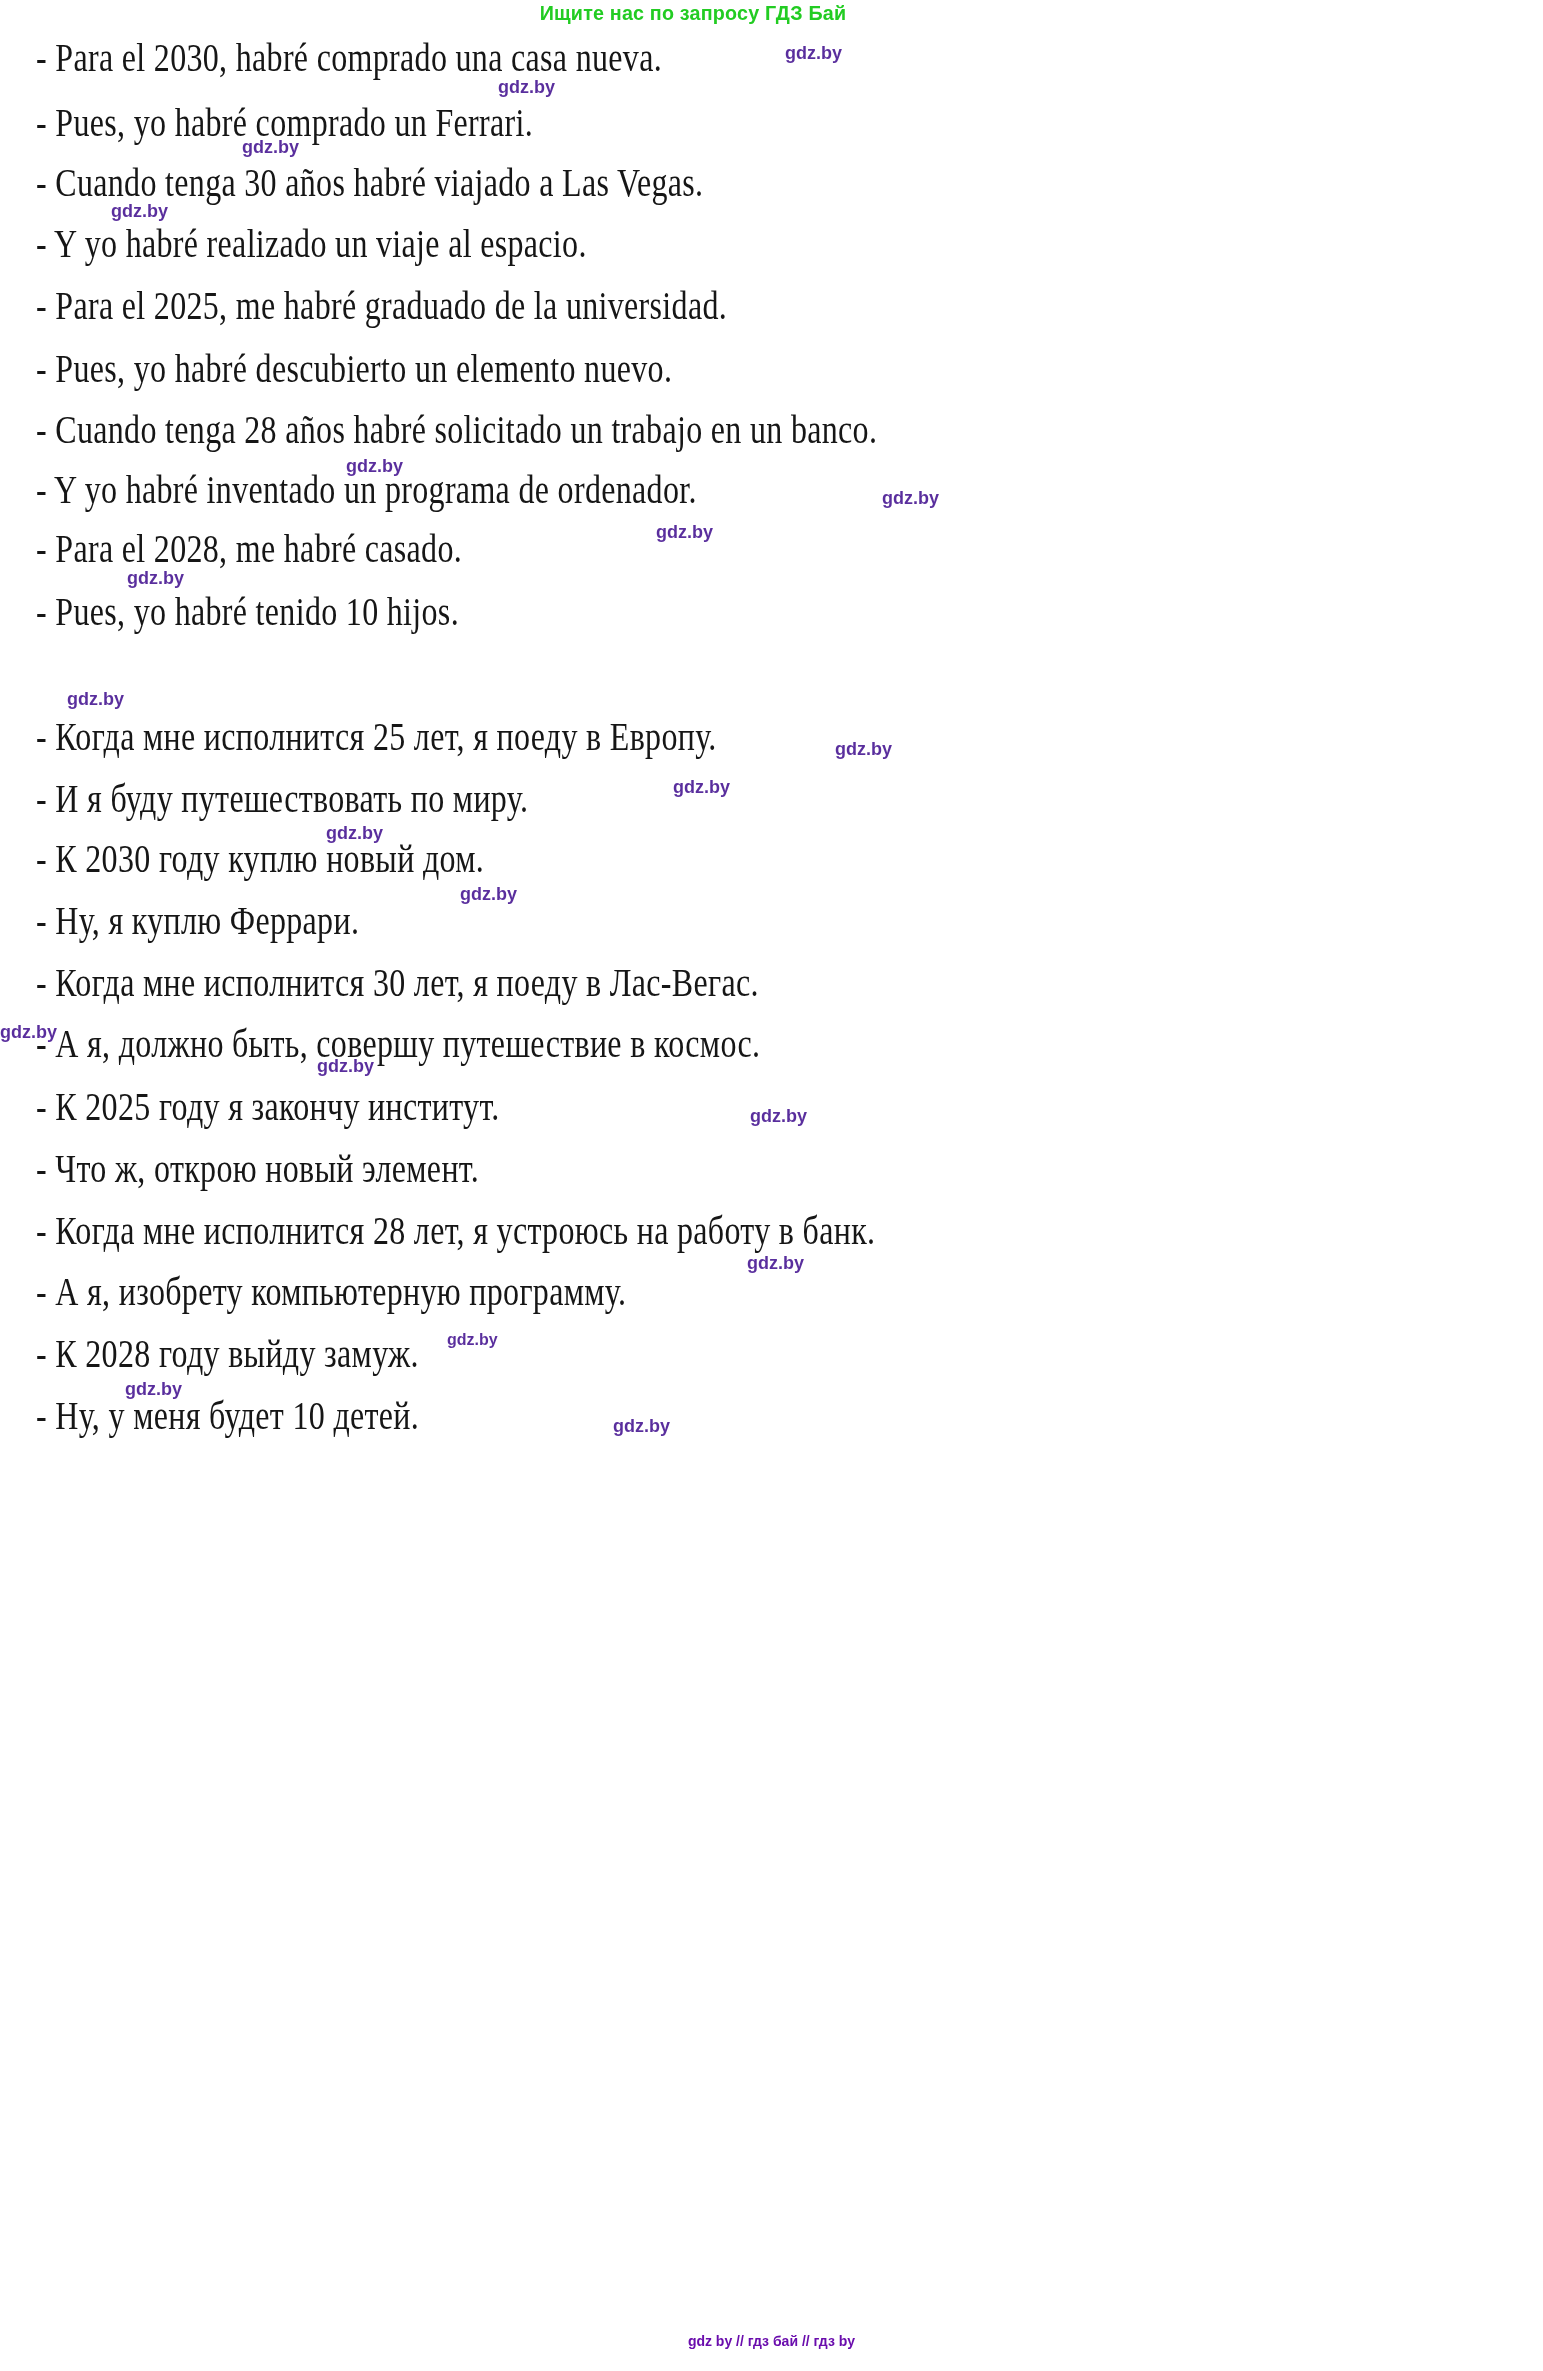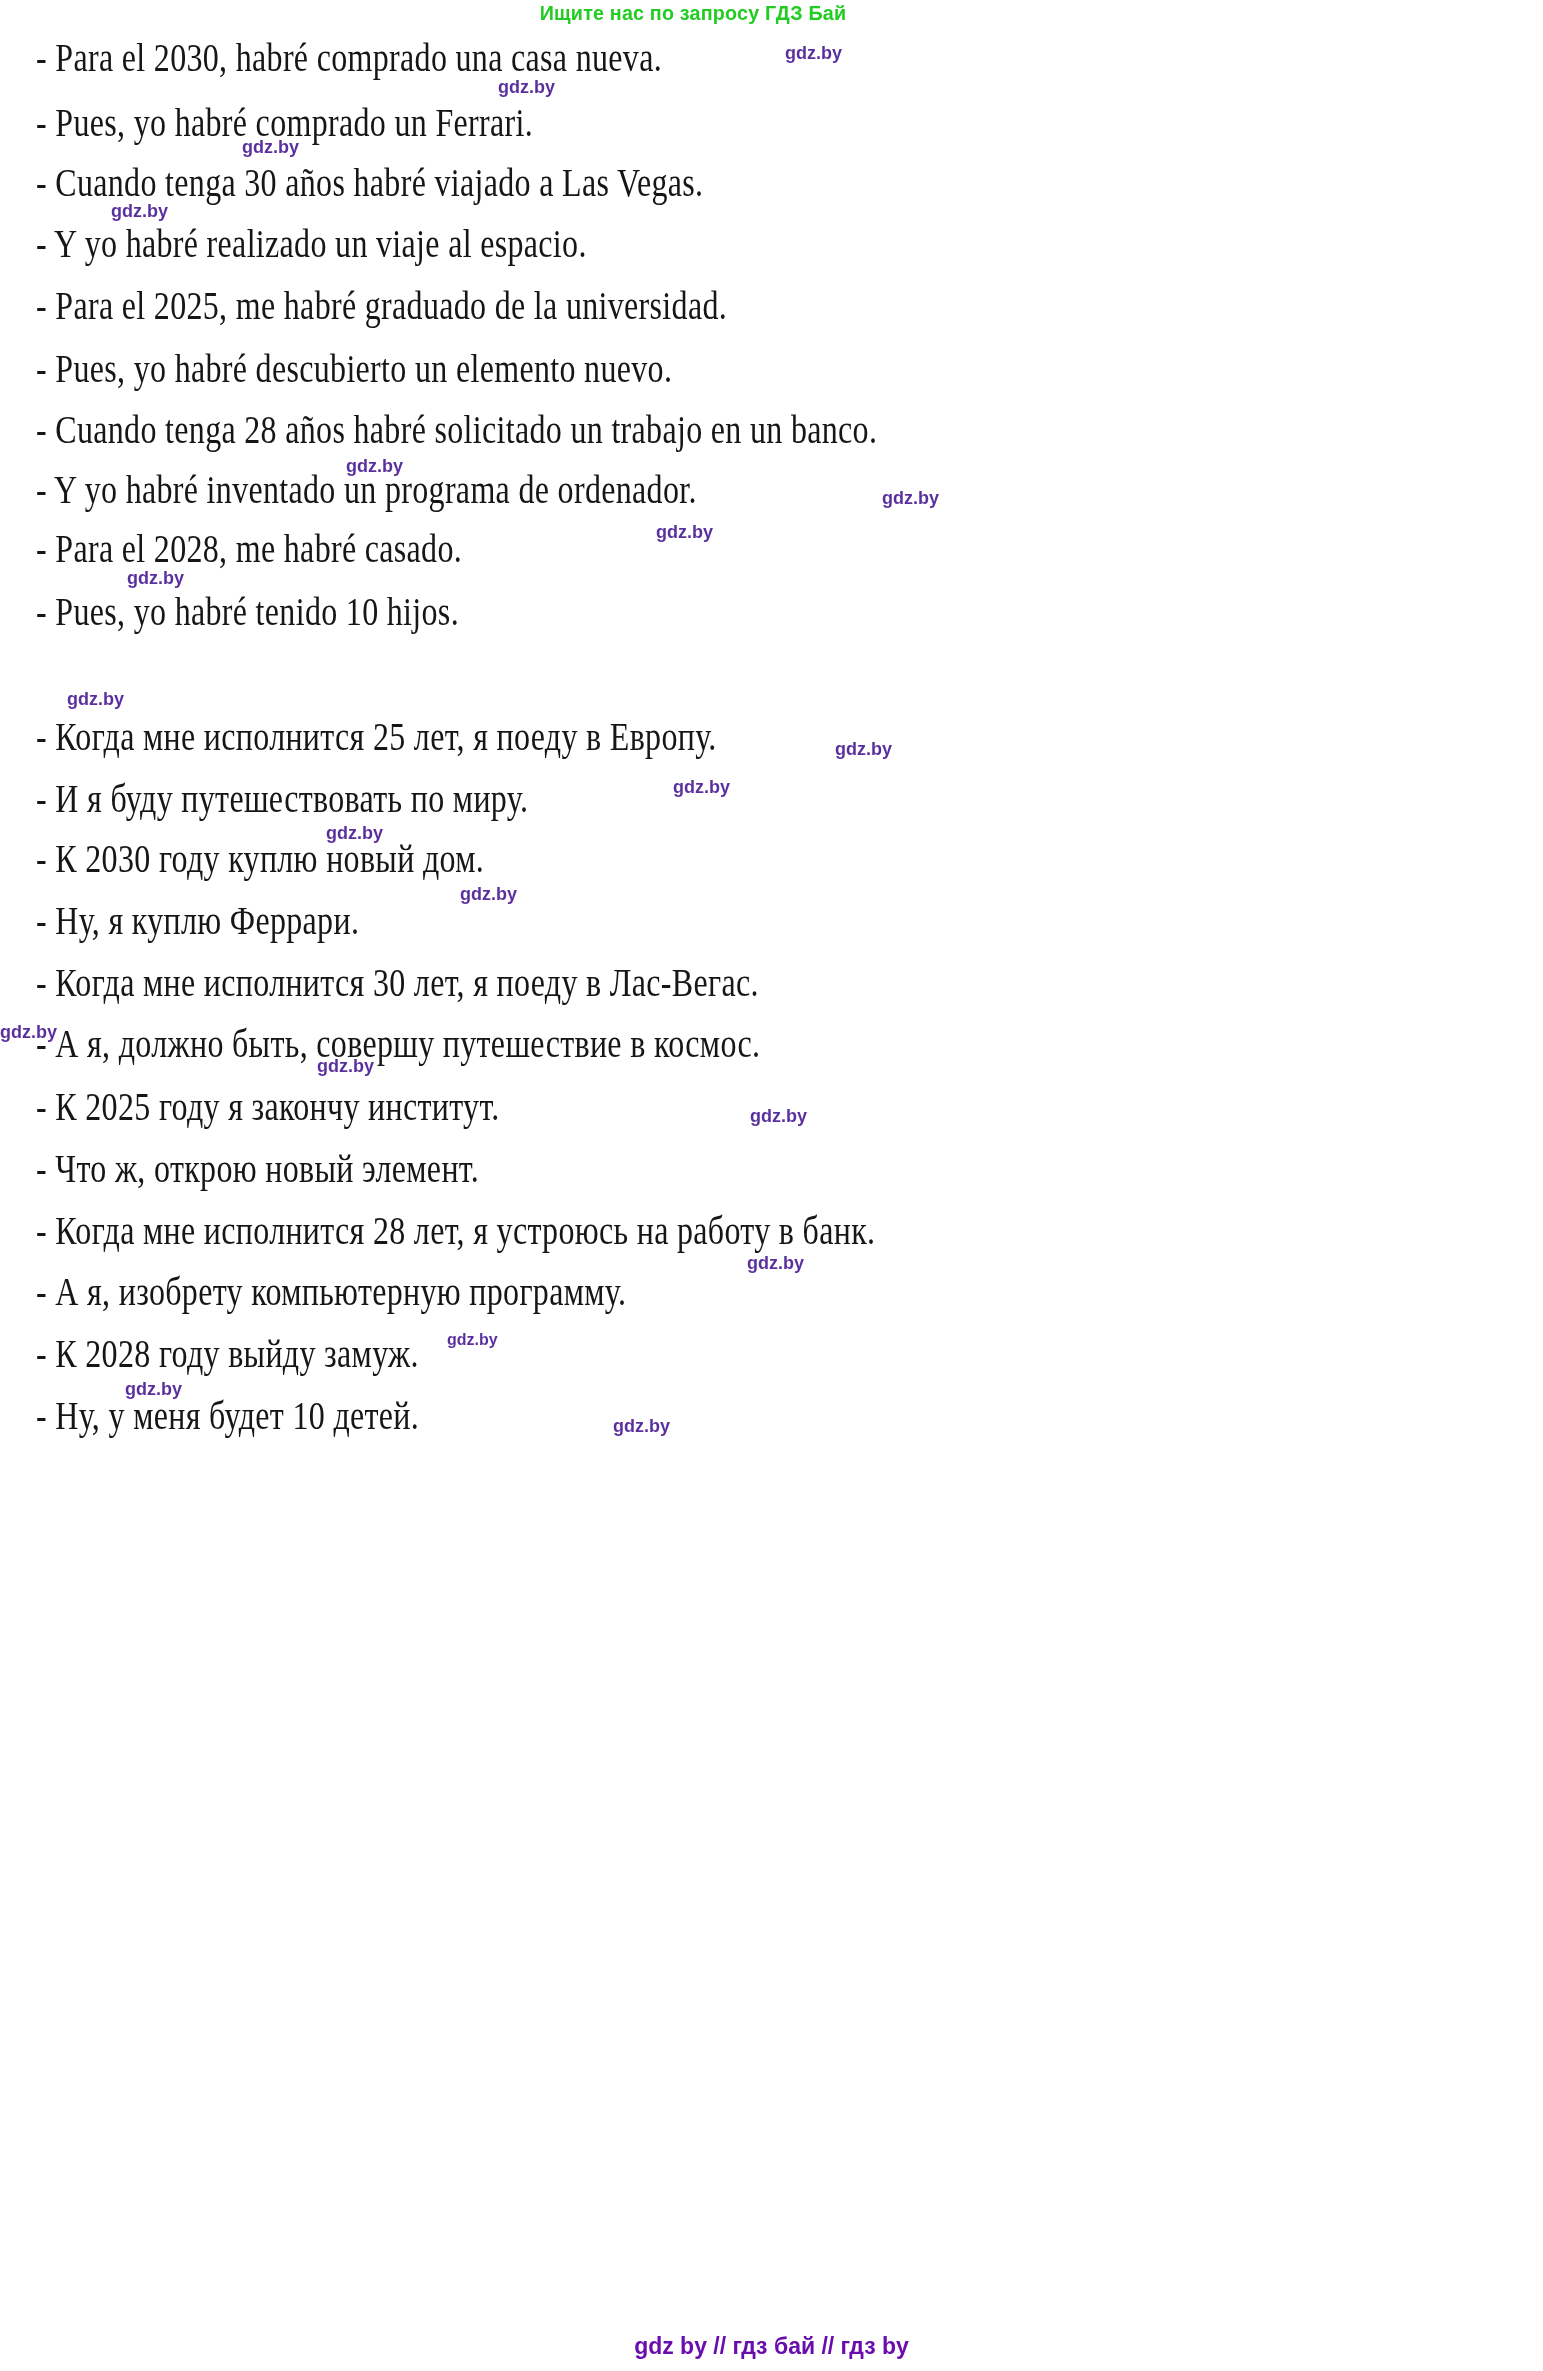--- a/index.html
+++ b/index.html
@@ -70,21 +70,21 @@
   .wm.sm { font-size: 16px; }
 
   
   .footer {
     position: absolute;
     left: 0;
     width: 1543px;
     text-align: center;
     color: #6a0dad;
     font-family: "Liberation Sans", "DejaVu Sans", sans-serif;
-    font-size: 23px;
+    font-size: 14px;
     font-weight: bold;
     white-space: nowrap;
   }
 </style>
 </head>
 <body>
 
 <div id="page">
 
   <div class="promo" style="color: rgb(34, 204, 34);">Ищите нас по запросу ГДЗ Бай</div>

